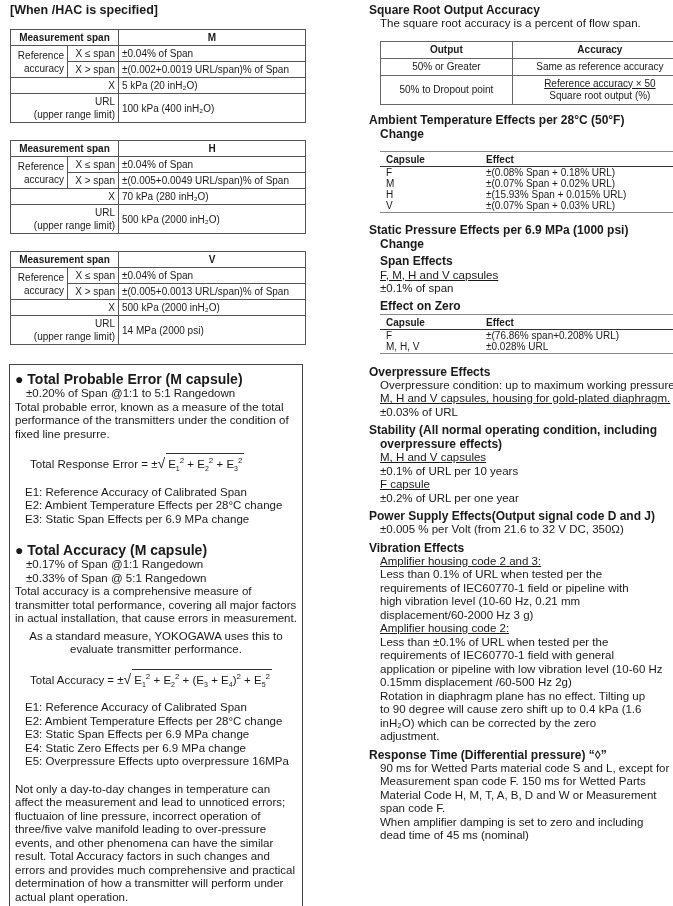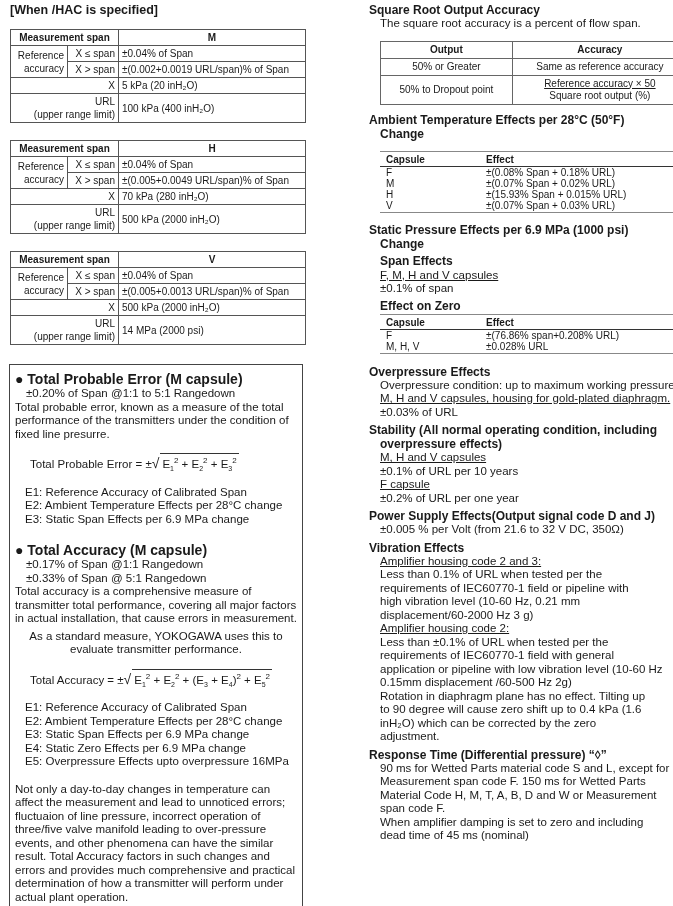--- a/index.html
+++ b/index.html
@@ -116,21 +116,21 @@
         </tr>
   </tbody>
     </table>
 </div>
 
 <div class="box">
   <div class="bh">● Total Probable Error (M capsule)</div>
   <div class="indent">±0.20% of Span @1:1 to 5:1 Rangedown</div>
   <div>Total probable error, known as a measure of the total performance of the transmitters under the condition of fixed line presurre.</div>
   <div class="formula">
-    <span>Total Probable Error = ±</span><span class="rad">√</span><span class="sqrt">E<sub>1</sub><sup>2</sup> + E<sub>2</sub><sup>2</sup> + E<sub>3</sub><sup>2</sup></span>
+    <span>Total Response Error = ±</span><span class="rad">√</span><span class="sqrt">E<sub>1</sub><sup>2</sup> + E<sub>2</sub><sup>2</sup> + E<sub>3</sub><sup>2</sup></span>
   </div>
   <div class="indent" style="padding-left:10px;">
     <div>E1: Reference Accuracy of Calibrated Span</div>
     <div>E2: Ambient Temperature Effects per 28°C change</div>
     <div>E3: Static Span Effects per 6.9 MPa change</div>
   </div>
 
   <div class="bh" style="margin-top:16px;">● Total Accuracy (M capsule)</div>
   <div class="indent">±0.17% of Span @1:1 Rangedown</div>
   <div class="indent">±0.33% of Span @ 5:1 Rangedown</div>

